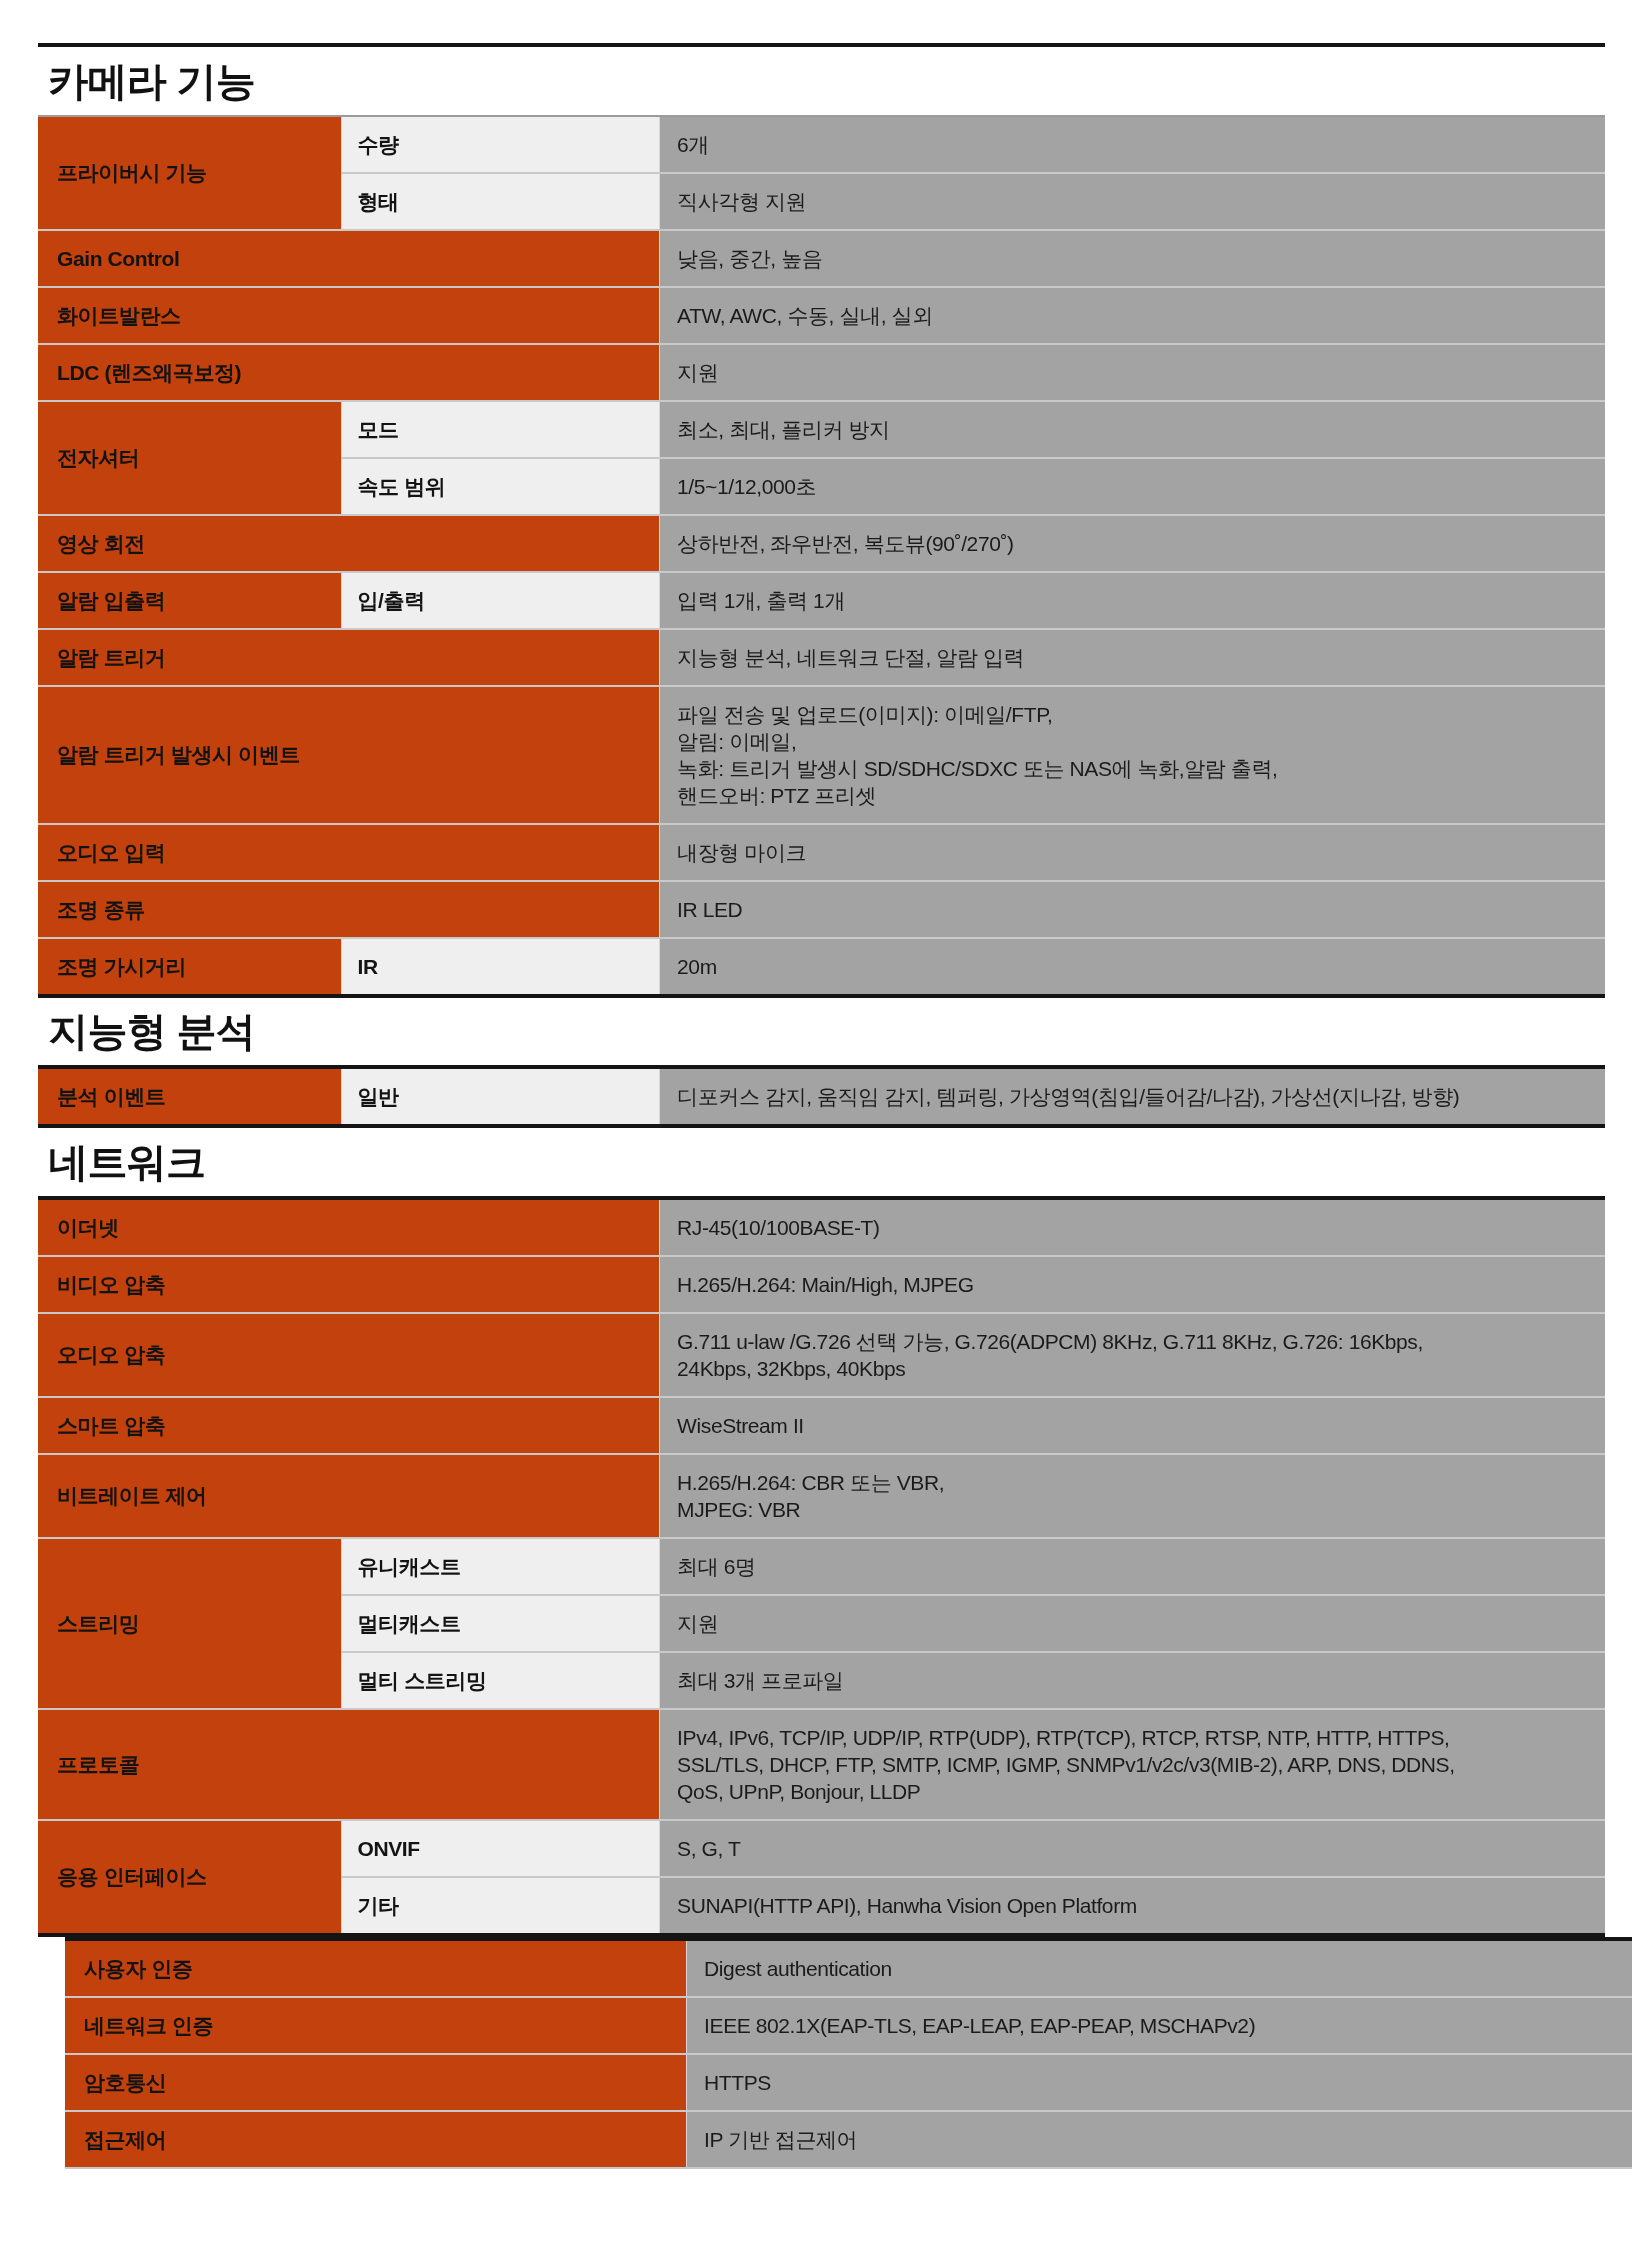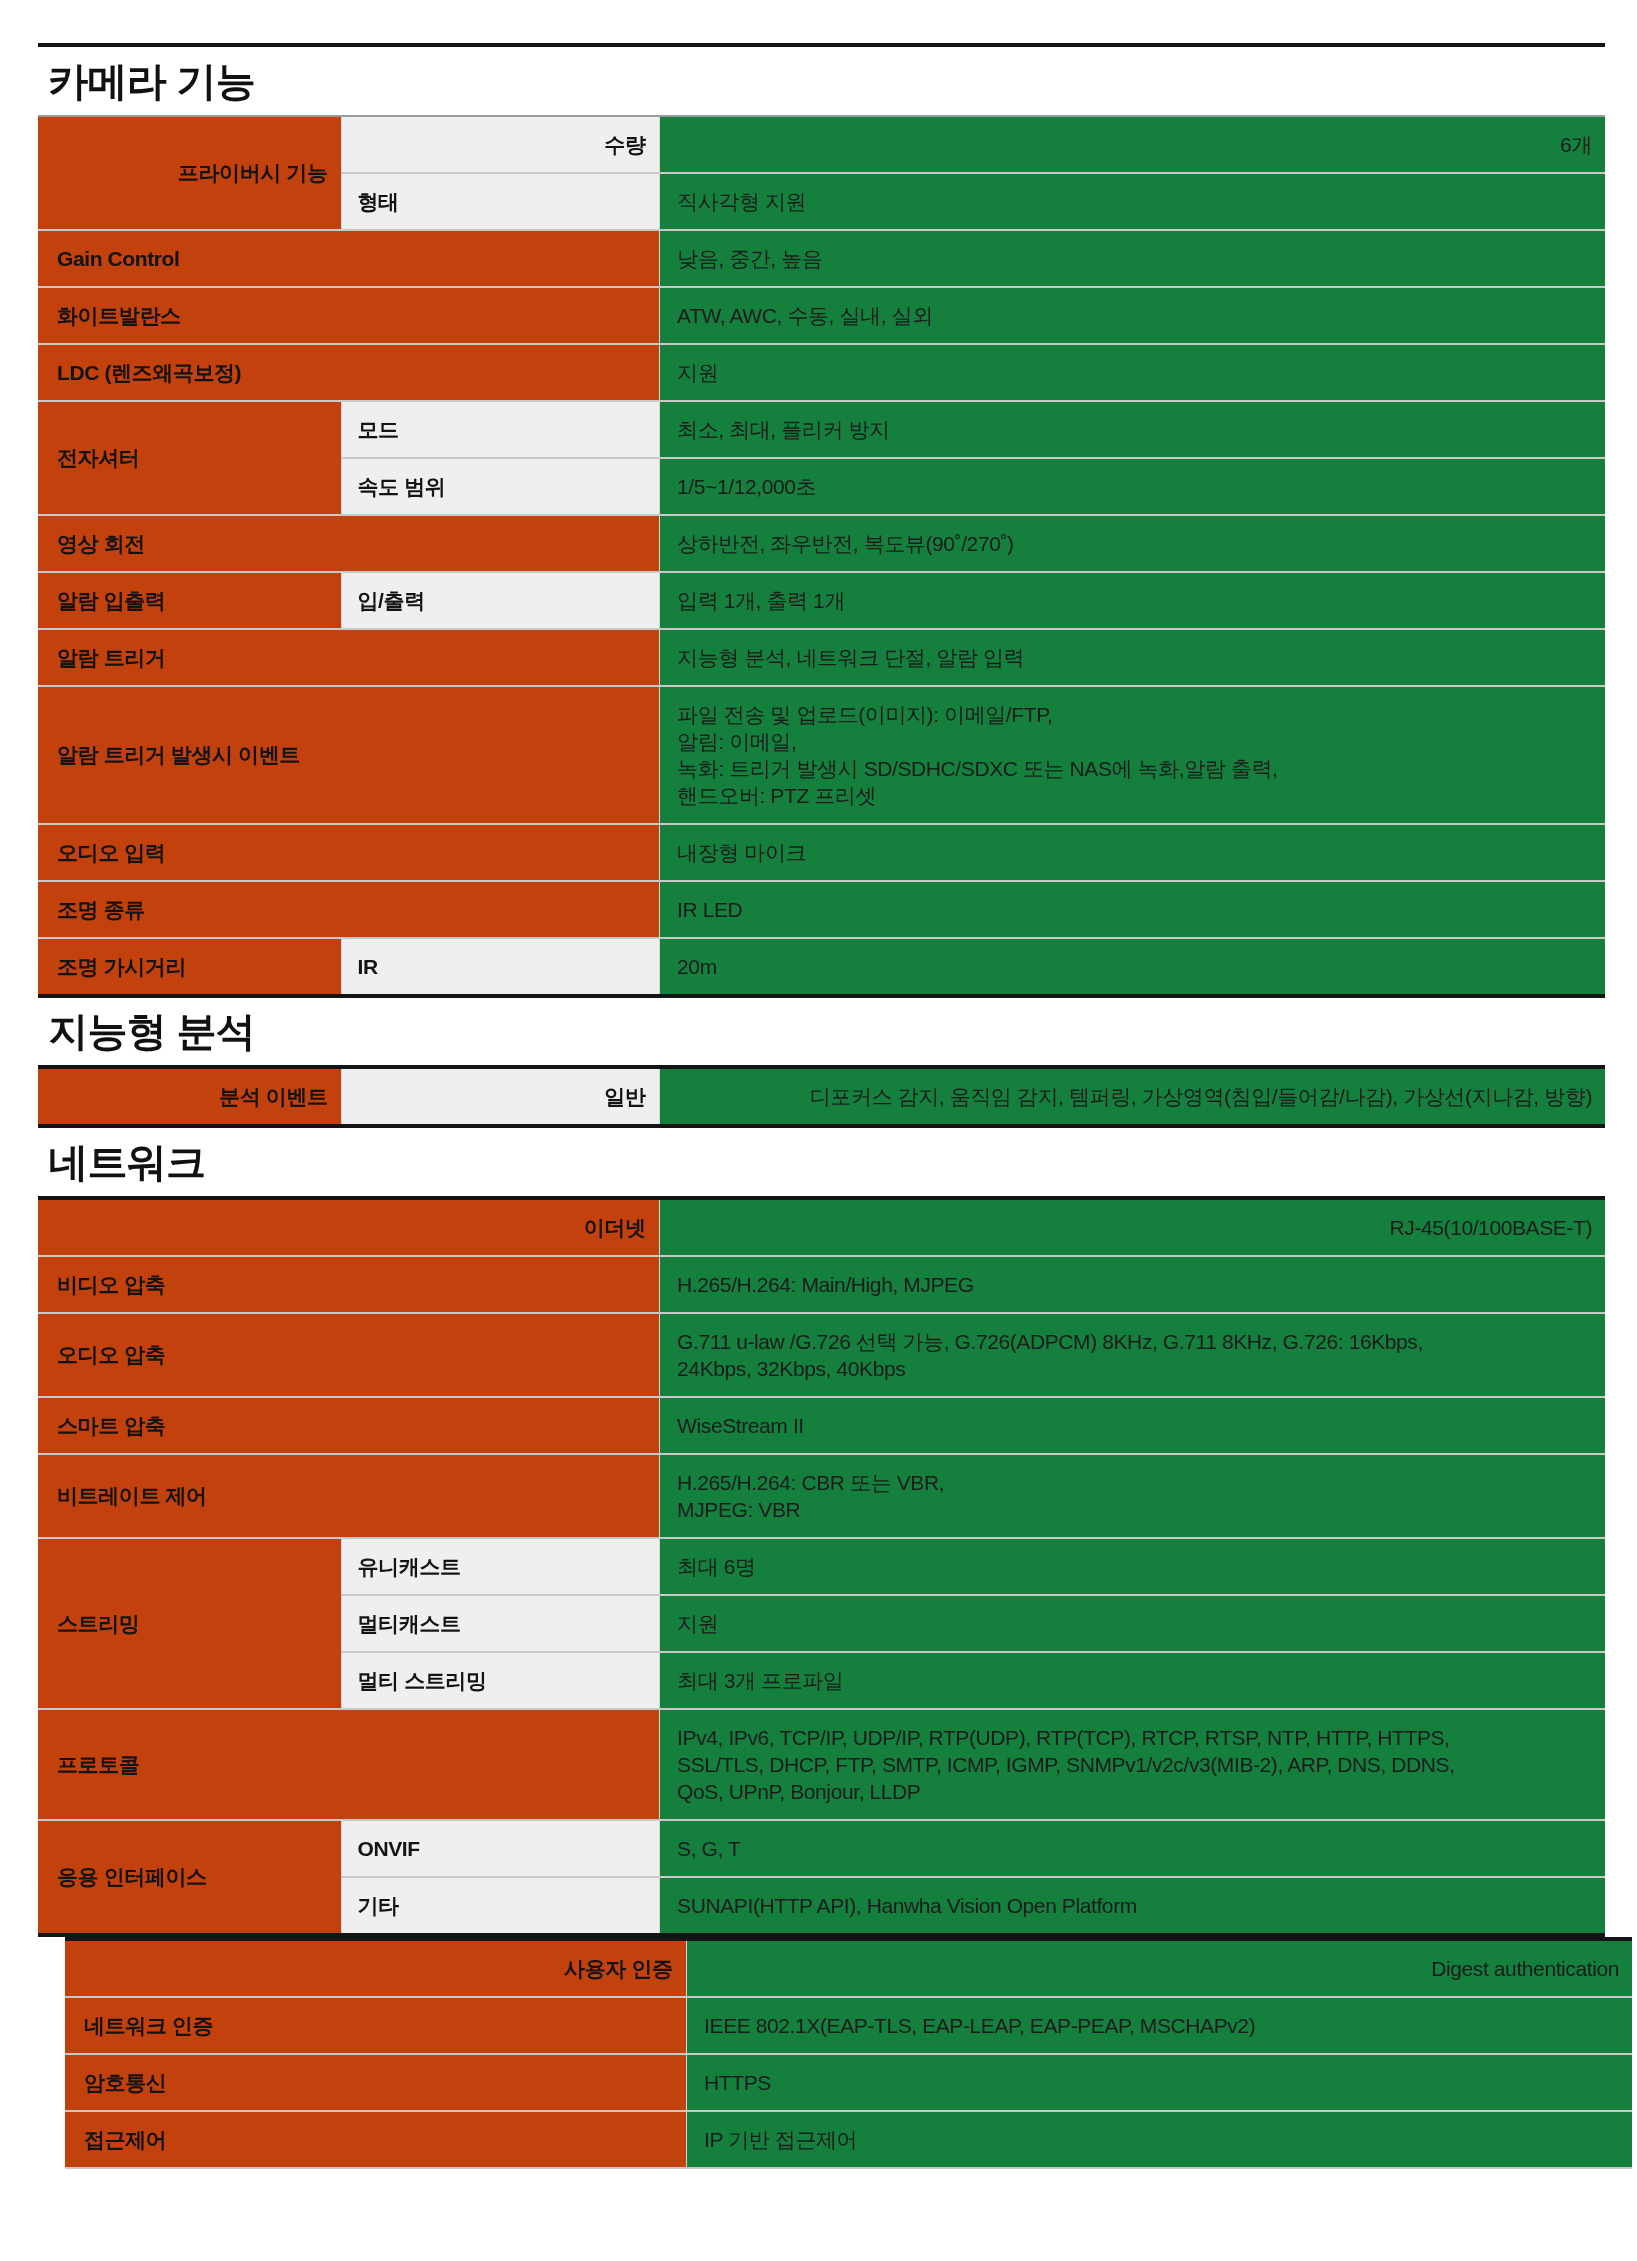--- a/index.html
+++ b/index.html
@@ -42,35 +42,35 @@
   table.spec-table.last  { border-bottom: 2.2px solid #c9c9c9; margin-left: 27px; }
   td.cell {
     border-top: 2.2px solid #c9c9c9;
     vertical-align: middle;
     font-size: 21px;
     line-height: 27px;
     letter-spacing: -0.4px;
     padding: 14px 13px 14px 19px;
     word-break: keep-all;
   }
-  tr:first-child > td.cell { border-top: none; text-align: right; }
+  tr:first-child > td.cell { border-top: none; }
   td.label {
     background: #c2410c;
     font-weight: 700;
     color: #131313;
   }
   td.sub {
     background: #efefef;
     font-weight: 700;
     color: #131313;
     border-left: 1.5px solid #d6d6d6;
     padding-left: 16px;
   }
   td.value {
-    background: #15803d;
+    background: #a3a3a3;
     font-weight: 400;
     color: #1b1b1b;
     border-left: 1.5px solid #d6d6d6;
     padding-left: 17.6px;
   }
 </style>
 </head>
 <body>
 
 <div class="doc">

